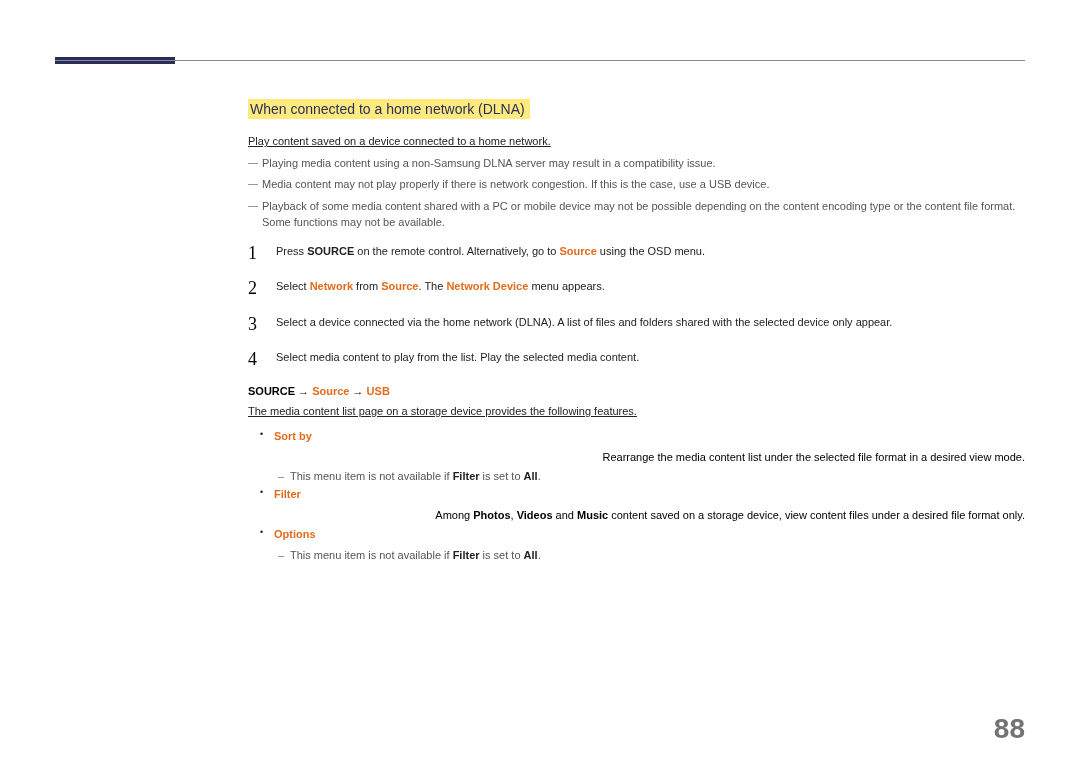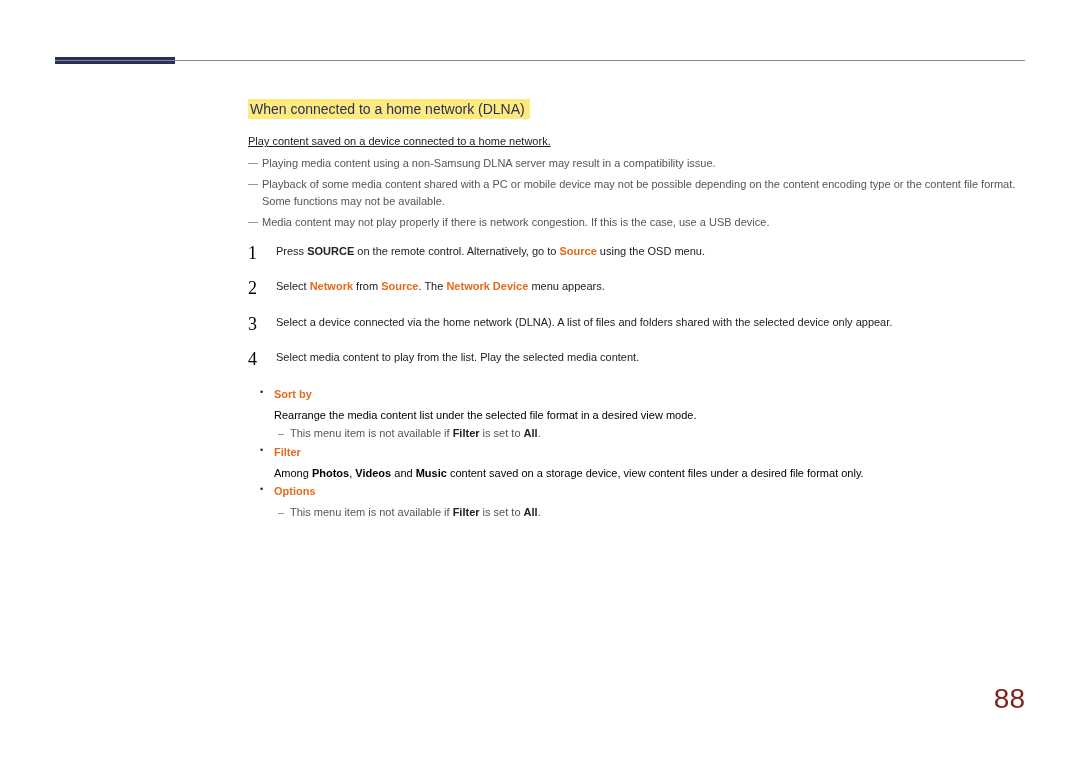--- a/index.html
+++ b/index.html
@@ -110,60 +110,61 @@
       position: absolute;
       left: 12px;
       top: 0;
       color: #222;
       font-size: 9px;
     }
     .bullet-body {
       padding-left: 26px;
       font-size: 11px;
       line-height: 1.7;
+      text-align: right;
     }
     .bullet-sub {
       padding-left: 42px;
       font-size: 11px;
       line-height: 1.7;
       position: relative;
       color: #555;
     }
     .bullet-sub::before {
       content: "–";
       position: absolute;
       left: 30px;
       top: 0;
       color: #777;
     }
     .page-num {
       position: absolute;
-      bottom: 48px;
+      bottom: 18px;
       right: 55px;
       font-size: 28px;
-      color: #7f1d1d;
-      font-weight: 400;
+      color: #737373;
+      font-weight: 700;
       font-family: Arial, sans-serif;
     }
   </style>
 </head>
 <body>
 
 <div class="top-mark"></div>
 <div class="top-bar"></div>
 
 <div class="content">
 
   <div class="sub-heading">When connected to a home network (DLNA)</div>
 
   <div class="plain">Play content saved on a device connected to a home network.</div>
 
   <div class="note-line">Playing media content using a non-Samsung DLNA server may result in a compatibility issue.</div>
+  <div class="note-line">Media content may not play properly if there is network congestion. If this is the case, use a USB device.</div>
   <div class="note-line">Playback of some media content shared with a PC or mobile device may not be possible depending on the content encoding type or the content file format. Some functions may not be available.</div>
-  <div class="note-line">Media content may not play properly if there is network congestion. If this is the case, use a USB device.</div>
 
   <div class="steps">
 
     <div class="step">
       <div class="step-num">1</div>
       <div class="step-body">
         <span>Press </span><span class="bold">SOURCE</span><span> on the remote control. Alternatively, go to </span><span class="orange">Source</span><span> using the OSD menu.</span>
       </div>
     </div>
 
@@ -180,21 +181,25 @@
     </div>
 
     <div class="step">
       <div class="step-num">4</div>
       <div class="step-body">Select media content to play from the list. Play the selected media content.</div>
     </div>
 
   </div>
 
 
-
+  <div class="path-line">
+    <span class="bold">SOURCE</span><span> → </span><span class="orange">Source</span><span> → </span><span class="orange">USB</span>
+  </div>
+
+  <div class="plain">The media content list page on a storage device provides the following features.</div>
 
   <div class="bullets">
 
     <div class="bullet">
       <span class="orange">Sort by</span>
     </div>
     <div class="bullet-body">Rearrange the media content list under the selected file format in a desired view mode.</div>
     <div class="bullet-sub">
       <span>This menu item is not available if </span><span class="bold" style="color:#222">Filter</span><span> is set to </span><span class="bold" style="color:#222">All</span><span>.</span>
     </div>

